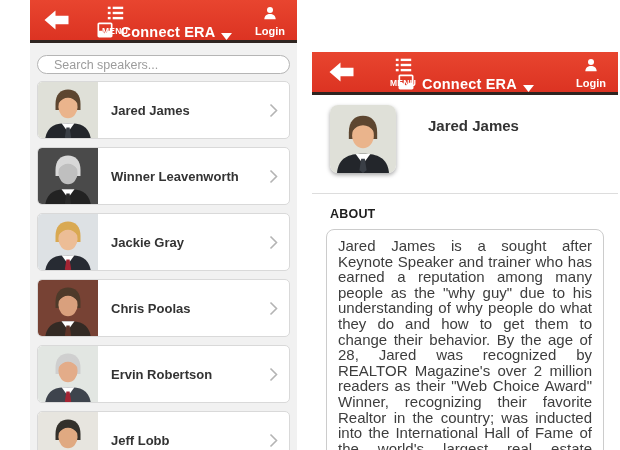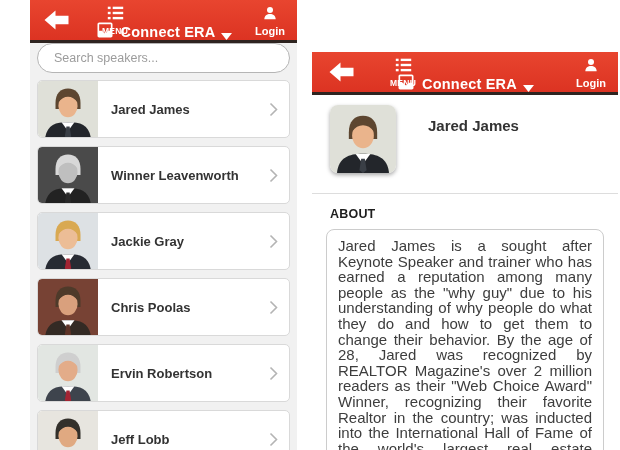--- a/index.html
+++ b/index.html
@@ -19,21 +19,21 @@
   .appbar .menu svg{display:block;margin:2px auto 0;}
   .appbar .menu .lbl{font-size:8.5px;font-weight:bold;color:#fff;letter-spacing:.3px;margin-top:1px;}
   .appbar .titlebox{position:absolute;left:0;right:0;top:0;height:40px;display:flex;
                     align-items:flex-end;justify-content:center;gap:6px;cursor:pointer;}
   .appbar .titlebox .ttl{color:#fff;font-weight:bold;font-size:14.5px;letter-spacing:.2px;}
   .appbar .login{position:absolute;right:7px;top:5px;width:40px;text-align:center;cursor:pointer;}
   .appbar .login svg{display:block;margin:0 auto;}
   .appbar .login .lbl{font-size:11px;font-weight:bold;color:#fff;margin-top:5px;}
 
   
-  .search{display:block;box-sizing:border-box;width:253px;height:30px;margin:0 7px 0;
+  .search{display:block;box-sizing:border-box;width:253px;height:19px;margin:12px 7px 0;
           border:1px solid #b5b5b5;border-radius:15px;background:#fff;padding:0 16px;
           font-size:12.5px;color:#444;outline:none;font-family:inherit;}
   .search::placeholder{color:#9c9c9c;}
   .list{padding:7px 7px 0;}
   .card{display:flex;align-items:center;box-sizing:border-box;height:58px;margin-bottom:8px;
         background:#fff;border:1px solid #d9d9d9;border-radius:5px;cursor:pointer;overflow:hidden;}
   .card .avatar{width:60px;height:56px;flex:0 0 60px;border-radius:4px 0 0 4px;overflow:hidden;}
   .card .avatar svg{display:block;width:100%;height:100%;}
   .card .nm{flex:1;margin-left:13px;font-size:13px;font-weight:bold;color:#333;}
   .card .chev{margin-right:11px;flex:0 0 auto;}

